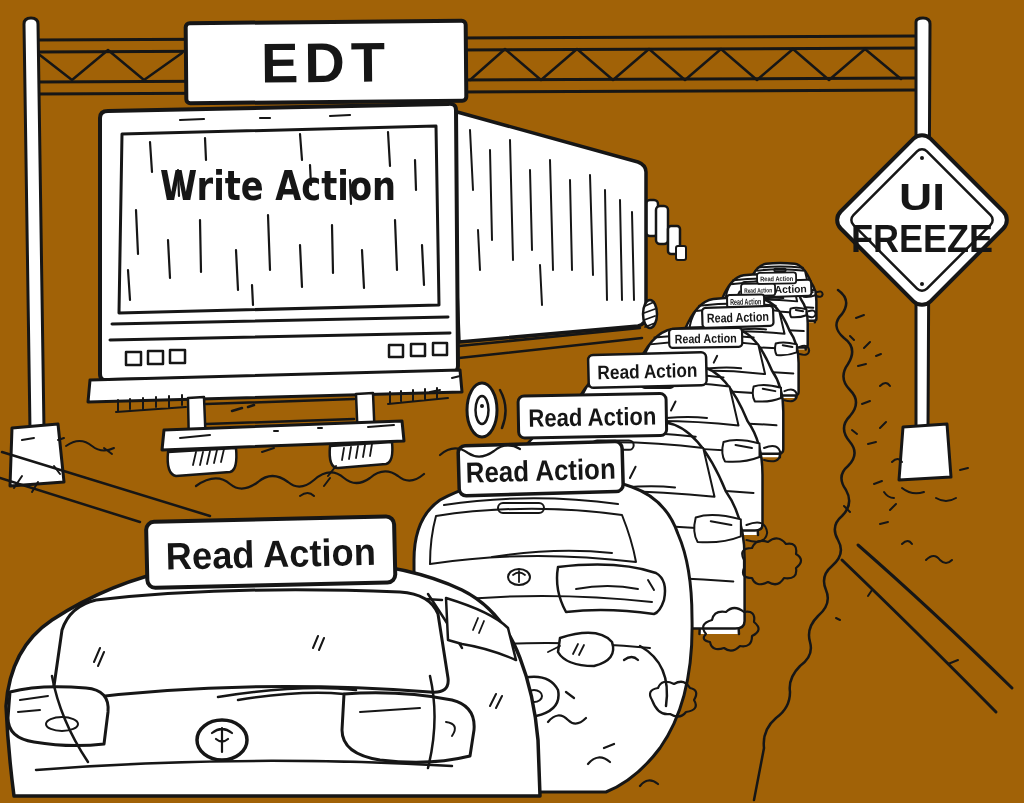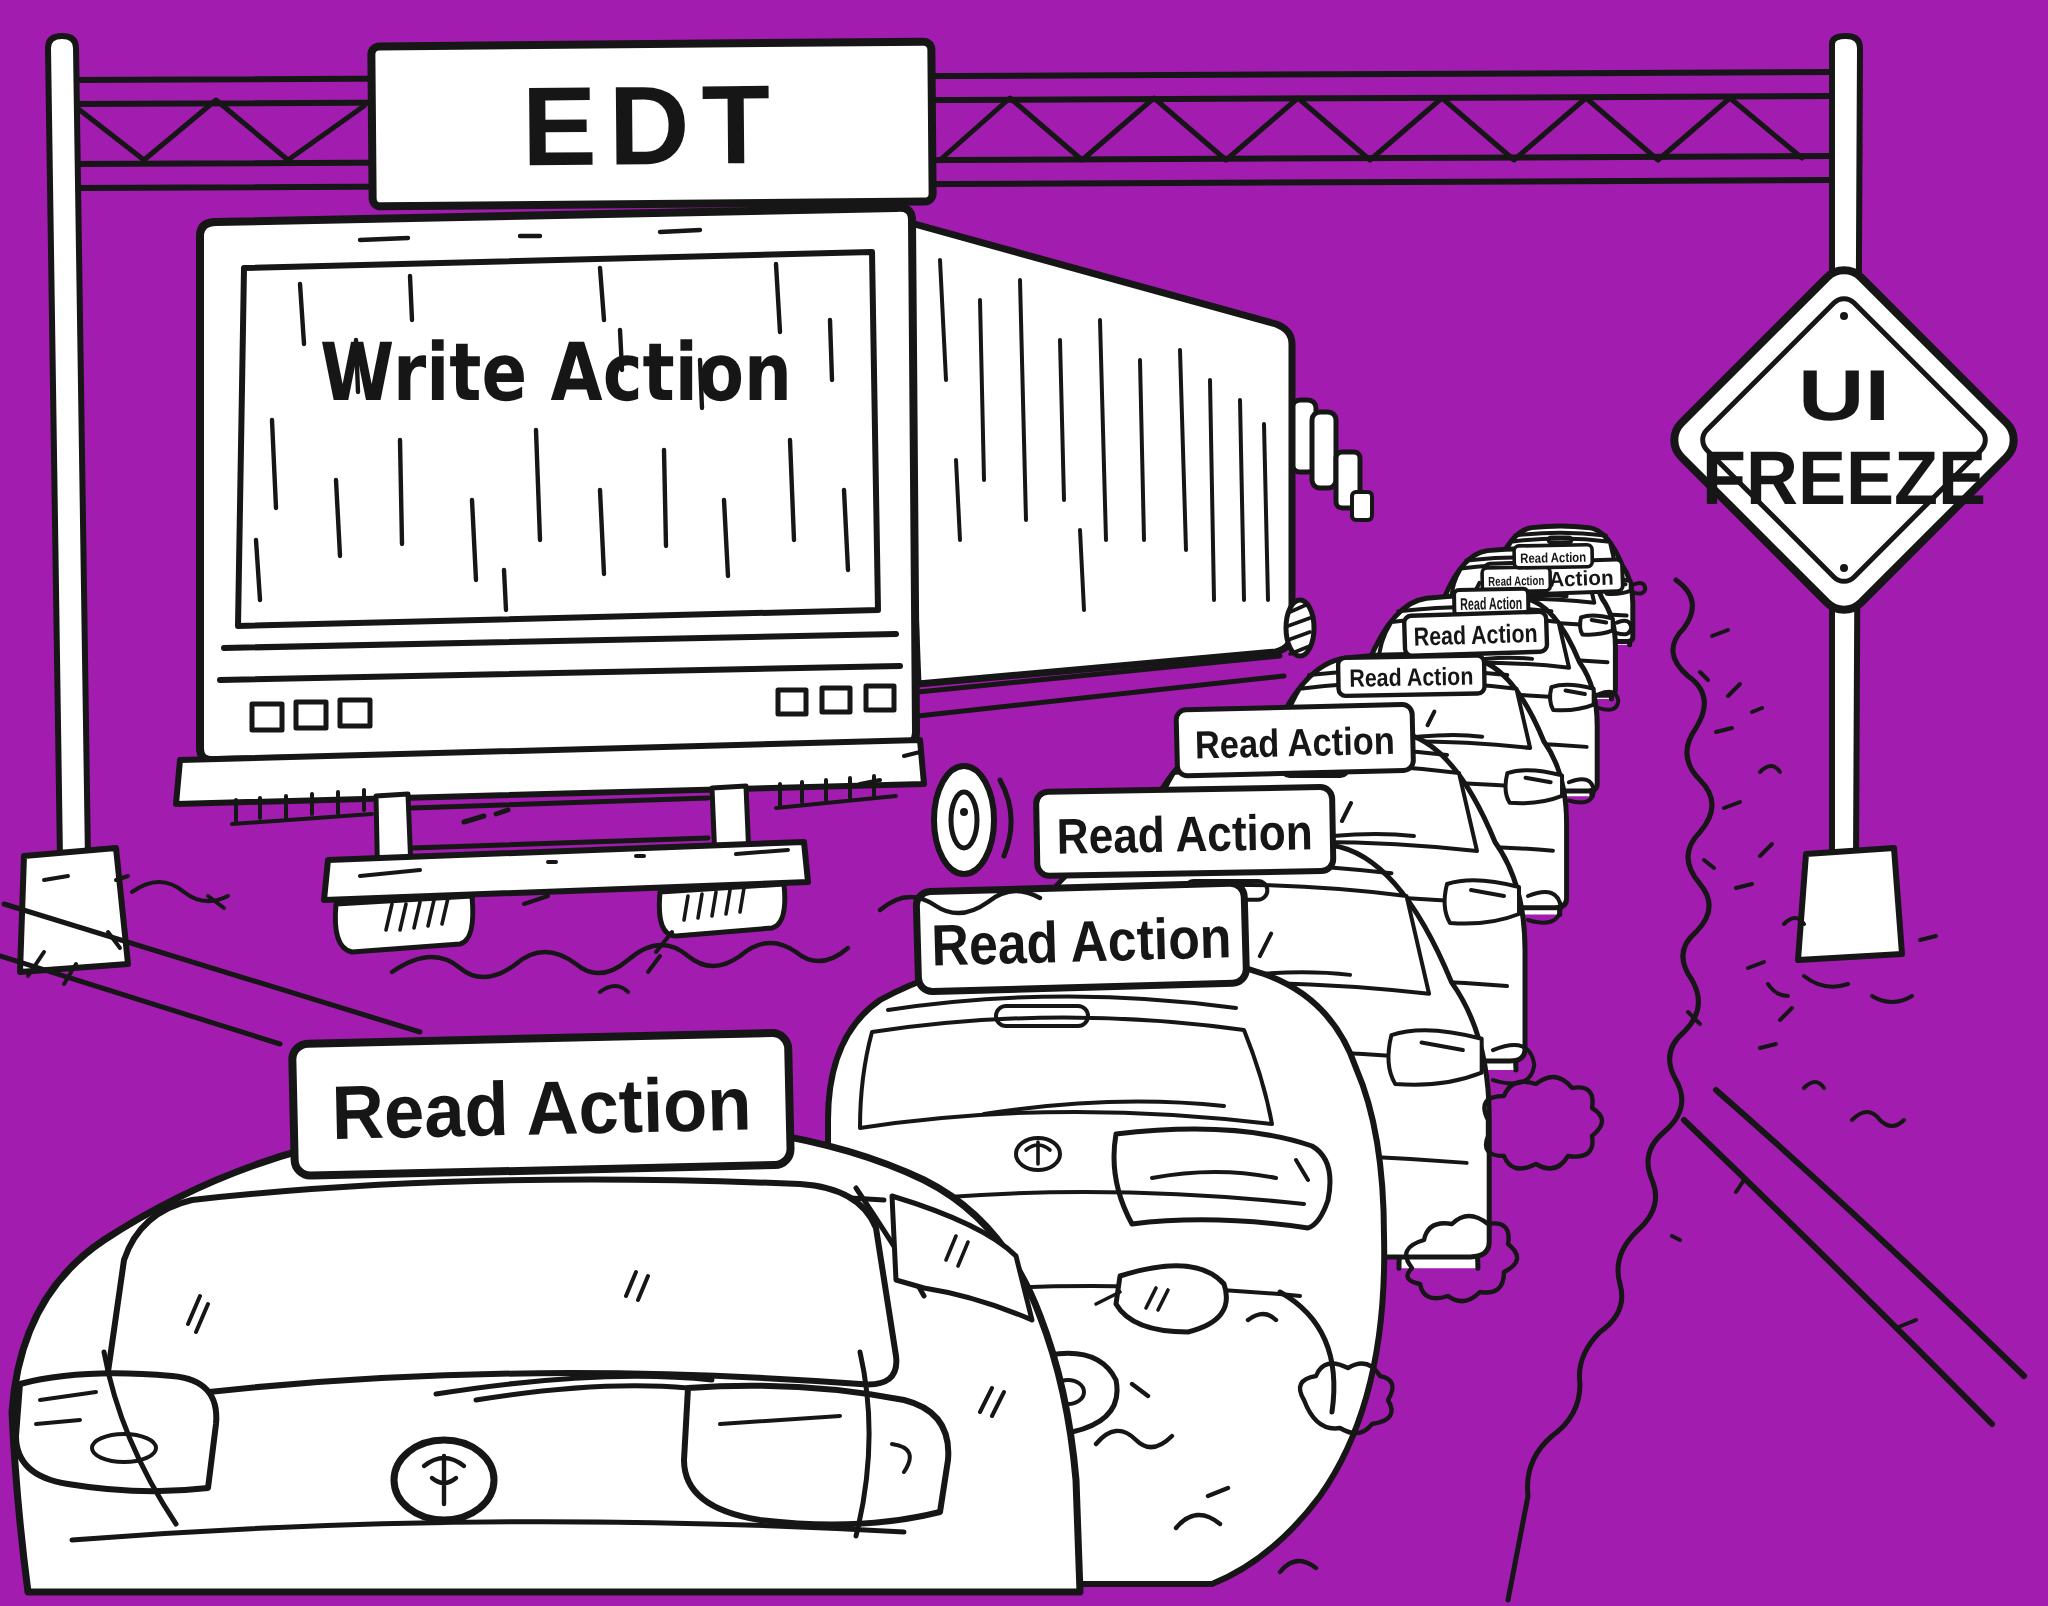--- a/index.html
+++ b/index.html
@@ -1,16 +1,16 @@
 <!DOCTYPE html>
 <html><head>
 <meta charset="utf-8">
 <style>
   html,body{margin:0;padding:0;background:#fff;}
-  .stage{width:1024px;height:803px;position:relative;background:#a21caf;overflow:hidden;}
+  .stage{width:1024px;height:803px;position:relative;background:#a16207;overflow:hidden;}
   svg{display:block;}
   .ink{stroke:#161616;fill:none;stroke-linecap:round;stroke-linejoin:round;}
   .paper{stroke:#161616;fill:#ffffff;stroke-linecap:round;stroke-linejoin:round;}
   .solid{fill:#161616;stroke:none;}
   .w18{stroke-width:1.8}.w2{stroke-width:2}.w22{stroke-width:2.2}.w25{stroke-width:2.5}
   .w3{stroke-width:3}.w35{stroke-width:3.5}.w4{stroke-width:4}
   text{fill:#161616;stroke:none;font-family:"Liberation Sans",sans-serif;}
   .t-edt{font-size:56px;font-weight:bold;letter-spacing:6px;}
   .t-write{font-family:"DejaVu Sans",sans-serif;font-size:40px;font-weight:600;}
   .t-read{font-weight:bold;}

